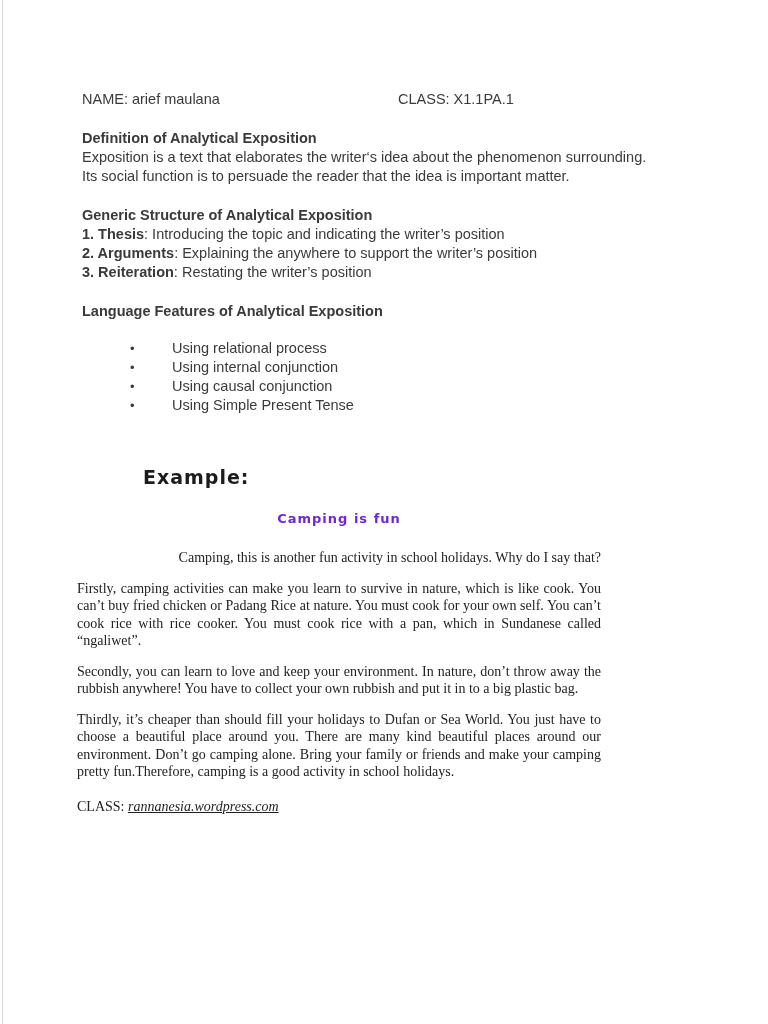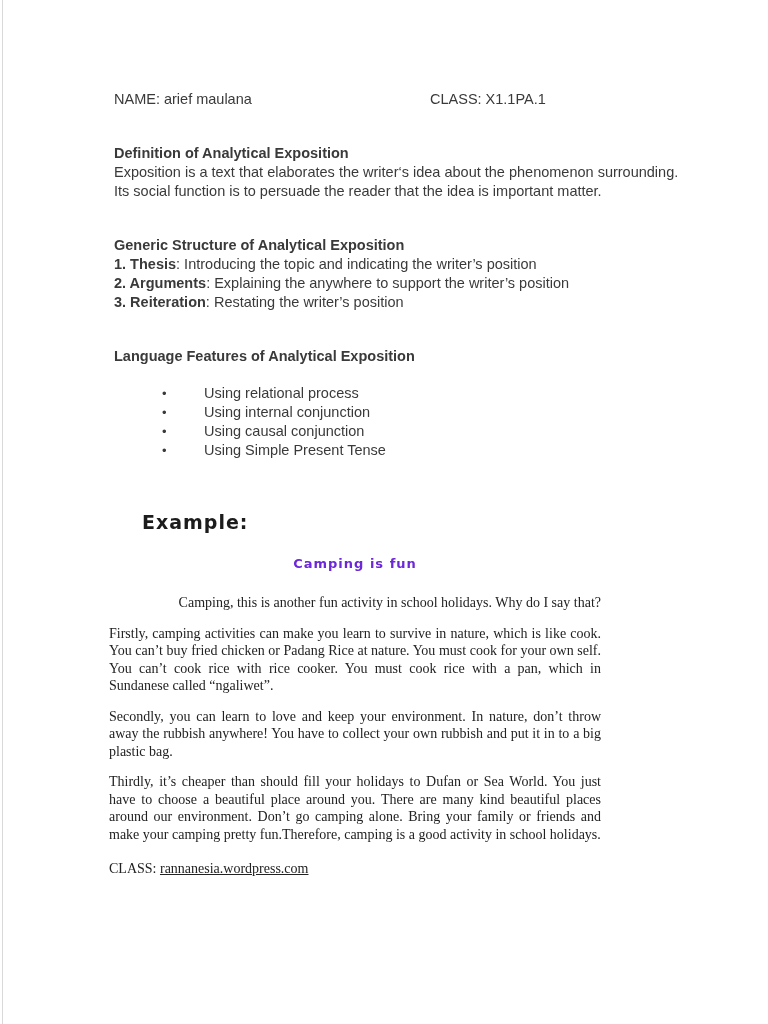--- a/index.html
+++ b/index.html
@@ -21,52 +21,52 @@
     width: 1px;
     height: 1024px;
     background: #d9d9d9;
   }
   .page {
     position: absolute;
     top: 0;
     left: 0;
     width: 684px;
     height: 1024px;
-    padding: 90px 88px 0 114px;
+    padding: 90px 88px 0 82px;
     box-sizing: border-box;
     color: #3a3a3a;
     font-size: 14.5px;
     line-height: 19px;
   }
   .header-row {
     display: flex;
   }
   .header-row .name { flex: 0 0 316px; }
   .doc-title {
     font-weight: bold;
     margin-top: 19px;
   }
   .section-heading {
     font-weight: bold;
-    margin-top: 35px;
+    margin-top: 20px;
   }
   .def-body { width: 575px; }
   .gs-item .term { font-weight: bold; }
   .lf-list { margin-top: 18px; }
   .lf-item {
     display: flex;
     margin-left: 48px;
   }
   .lf-item .bullet {
     flex: 0 0 42px;
     font-size: 13px;
   }
   .example-label {
     margin-top: 53px;
-    margin-left: 28px;
+    margin-left: 61px;
     font-family: "DejaVu Sans", sans-serif;
     font-weight: bold;
     font-size: 19px;
     letter-spacing: 1px;
     color: #1c1c1c;
   }
   .example-title {
     margin-top: 22px;
     text-align: center;
     font-family: "DejaVu Sans", sans-serif;
@@ -88,20 +88,21 @@
     text-align: right;
   }
   .source-line {
     font-family: "Liberation Serif", serif;
     font-size: 14px;
     color: #222222;
     margin: 16px -5px 0 -5px;
   }
   .source-line a {
     color: #222222;
+    font-style: italic;
     text-decoration: underline;
   }
 </style>
 </head>
 <body>
 
 <div class="edge-line"></div>
 
 <div class="page">
 

